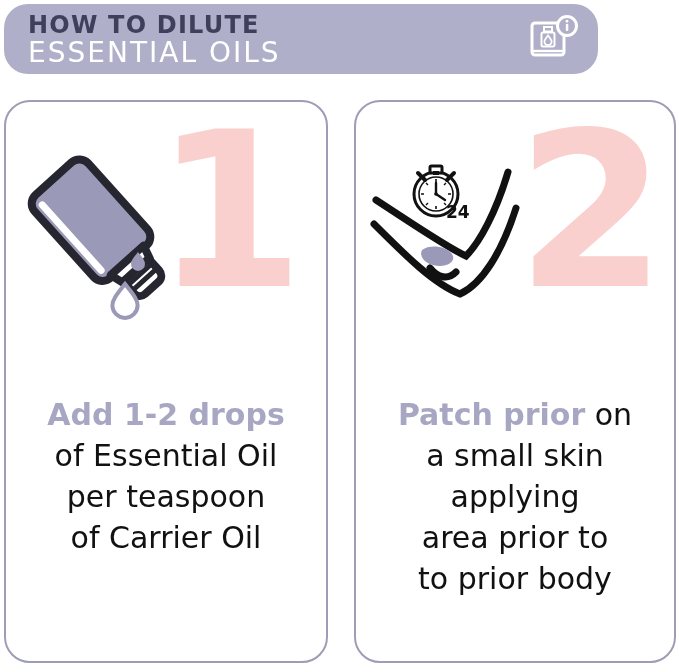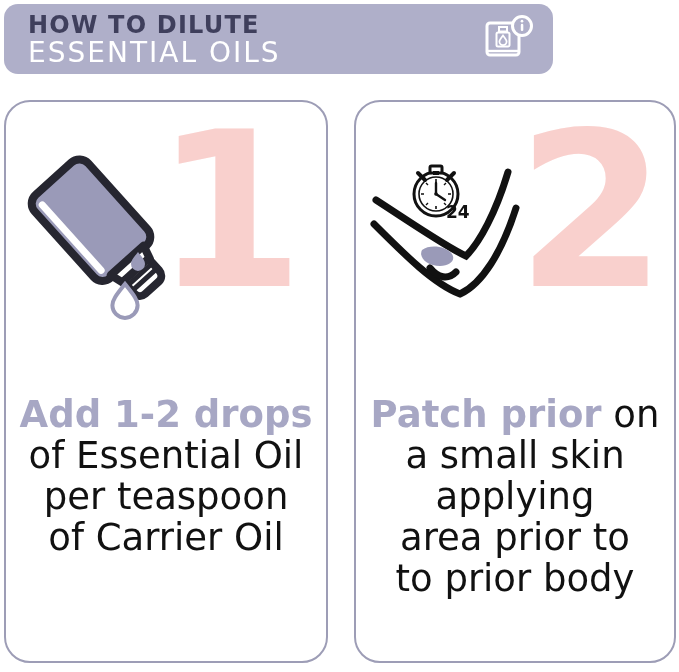--- a/index.html
+++ b/index.html
@@ -13,24 +13,24 @@
     font-family: "DejaVu Sans", sans-serif;
     overflow: hidden;
     position: relative;
   }
 
   
   #header-banner {
     position: absolute;
     left: 4px;
     top: 4px;
-    width: 549px;
+    width: 594px;
     height: 70px;
     background: #afafc9;
-    border-radius: 14px;
+    border-radius: 24px;
     box-sizing: border-box;
   }
   #banner-text-block {
     position: absolute;
     left: 24px;
     top: 8px;
   }
   #banner-title-main {
     font-family: "DejaVu Sans", sans-serif;
     font-weight: bold;
@@ -89,21 +89,21 @@
     left: 14px;
   }
 
   
   .caption {
     position: absolute;
     left: 0;
     right: 0;
     text-align: center;
     font-family: "DejaVu Sans", sans-serif;
-    font-size: 37px;
+    font-size: 30px;
     line-height: 41px;
     color: #111111;
     padding: 0 6px;
     box-sizing: border-box;
   }
   #card-1 .caption { top: 292px; }
   #card-2 .caption { top: 292px; }
   .caption .hl {
     font-weight: bold;
     color: #a7a7c4;

